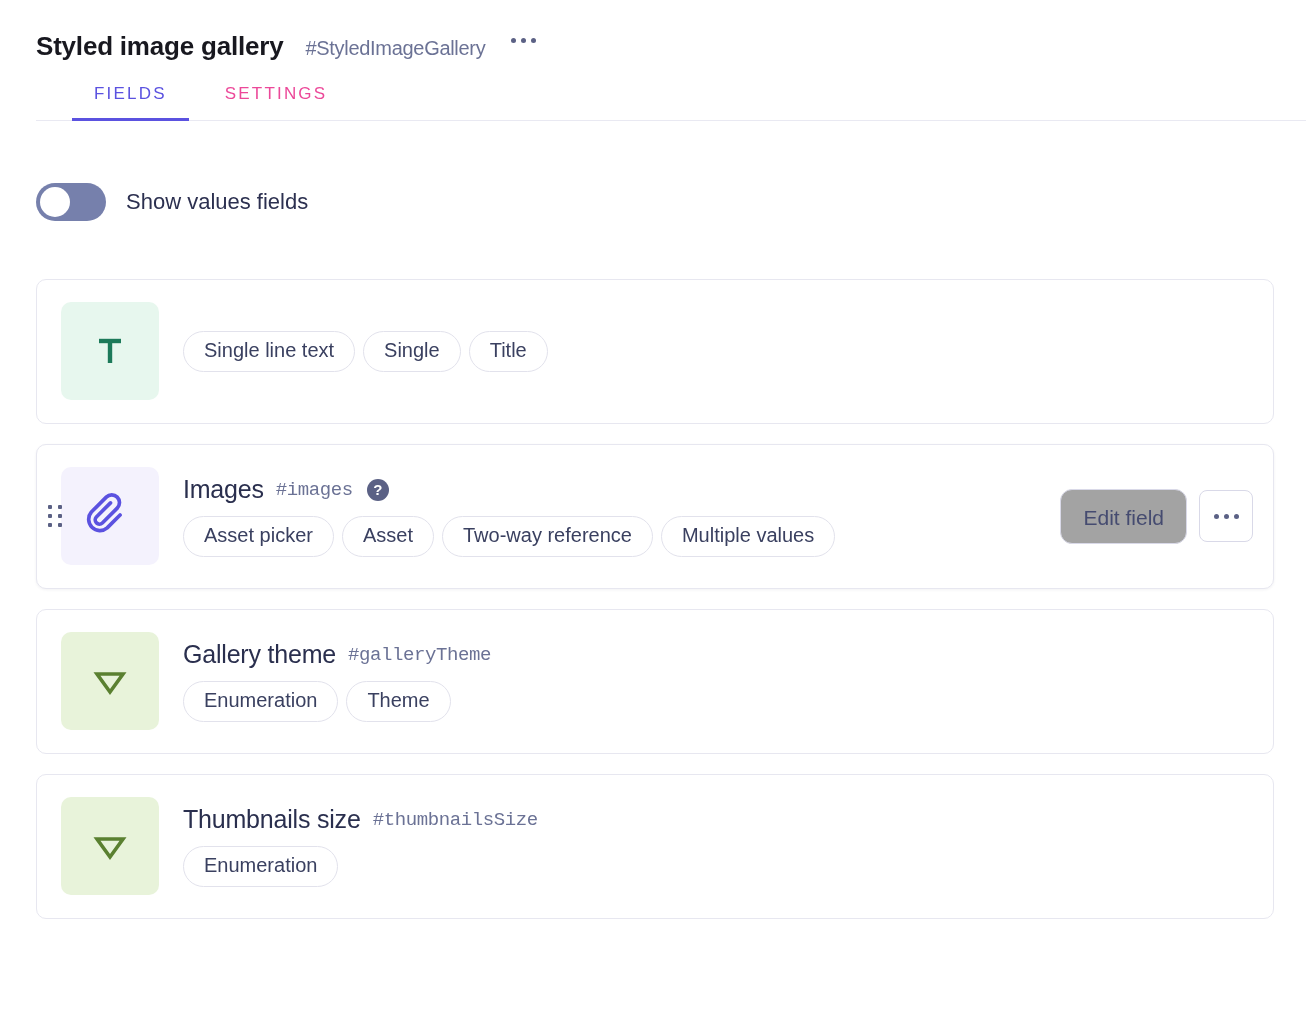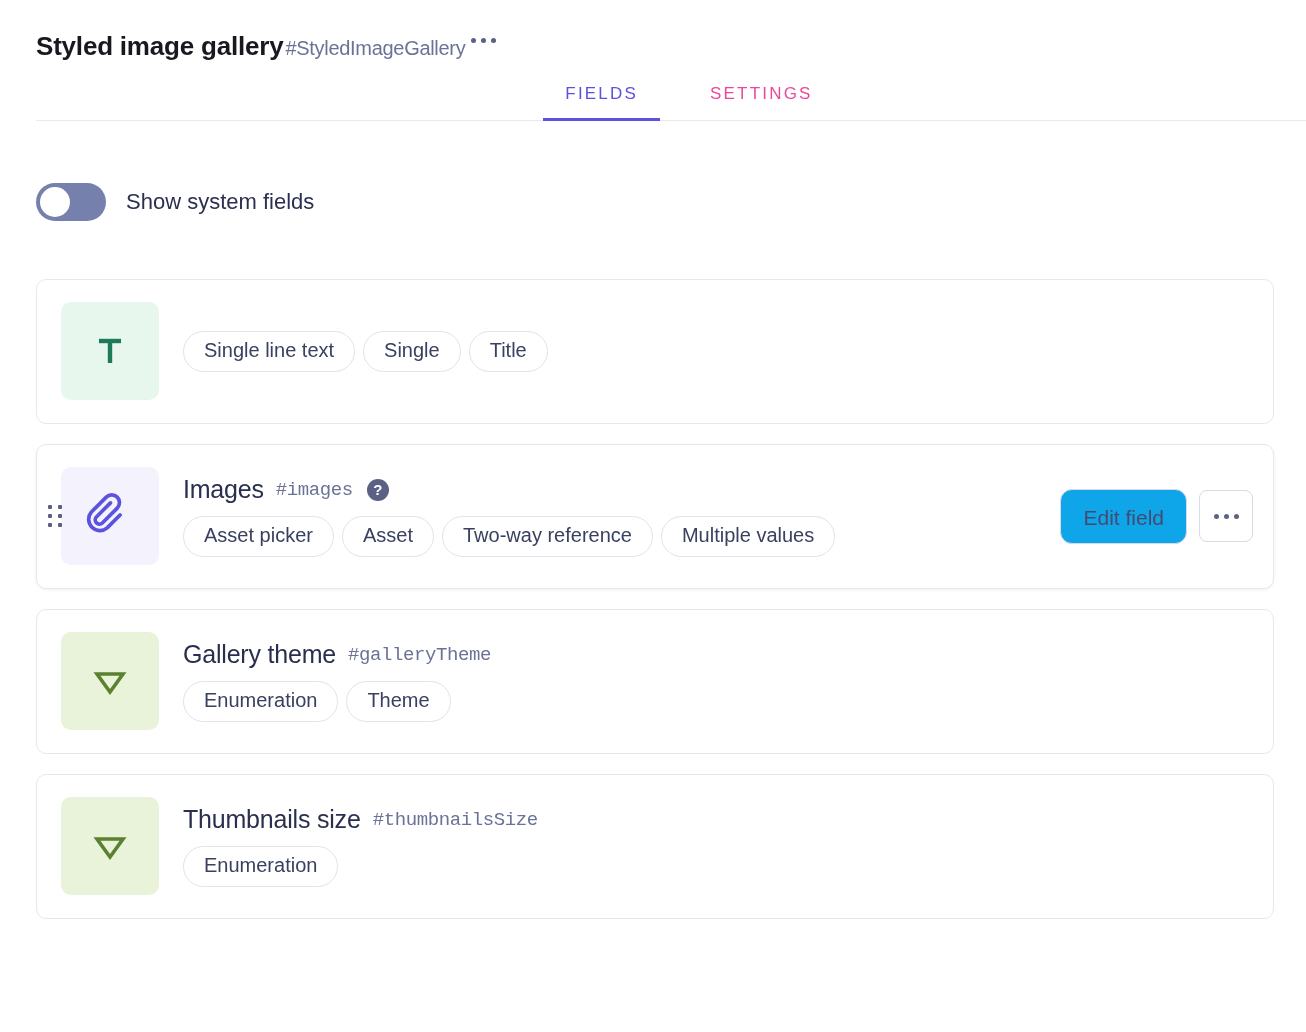--- a/index.html
+++ b/index.html
@@ -20,21 +20,21 @@
     overflow: hidden;
   }
 
   
   .header {
     padding: 32px 0 0 36px;
   }
   .title-row {
     display: flex;
     align-items: baseline;
-    gap: 2px;
+    gap: 22px;
   }
   .page-title {
     font-size: 26px;
     font-weight: 700;
     color: #18181f;
     letter-spacing: -0.2px;
     line-height: 1.1;
   }
   .page-apiid {
     font-family: Liberation Sans, sans-serif;
@@ -58,25 +58,24 @@
   .header-menu .dot {
     width: 5px; height: 5px;
     border-radius: 50%;
     background: #5b6185;
   }
 
   
   .tabs {
     display: flex;
     align-items: flex-end;
-    gap: 14px;
+    gap: 0;
     margin-top: 22px;
     border-bottom: 1px solid #e9e9f2;
     padding-left: 0;
-    justify-content: center;
   }
   .tab {
     font-size: 17px;
     letter-spacing: 2.2px;
     color: #ec4899;
     padding: 0 22px 14px 22px;
     margin-left: 14px;
     cursor: pointer;
     background: none;
     border: none;
@@ -245,21 +244,21 @@
   .field-actions {
     display: flex;
     align-items: center;
     gap: 12px;
     flex: 0 0 auto;
     margin-left: 16px;
   }
   .btn-edit {
     border: 1px solid #d9d9e8;
     border-radius: 12px;
-    background: #0ea5e9;
+    background: #a3a3a3;
     color: #454b70;
     font-size: 21px;
     padding: 16px 22px 14px 22px;
     cursor: pointer;
     font-family: "Liberation Sans", sans-serif;
     line-height: 1.1;
     white-space: nowrap;
   }
   .btn-more {
     border: 1px solid #d9d9e8;
@@ -299,21 +298,21 @@
     <div class="tabs">
       <button class="tab active">FIELDS</button>
       <button class="tab">SETTINGS</button>
     </div>
   </div>
 
   <div class="toggle-row">
     <button class="switch">
       <span class="knob"></span>
     </button>
-    <span class="toggle-label">Show system fields</span>
+    <span class="toggle-label">Show values fields</span>
   </div>
 
   <div class="field-list">
 
     <div class="field-card">
       <div class="icon-box text">
         <svg width="46" height="46" viewBox="0 0 46 46" aria-hidden="true">
           <path d="M12 13 H34" stroke="#1d7a5a" stroke-width="4.4" stroke-linecap="butt"></path>
           <path d="M23 13 V35" stroke="#1d7a5a" stroke-width="4.4" stroke-linecap="butt"></path>
         </svg>

